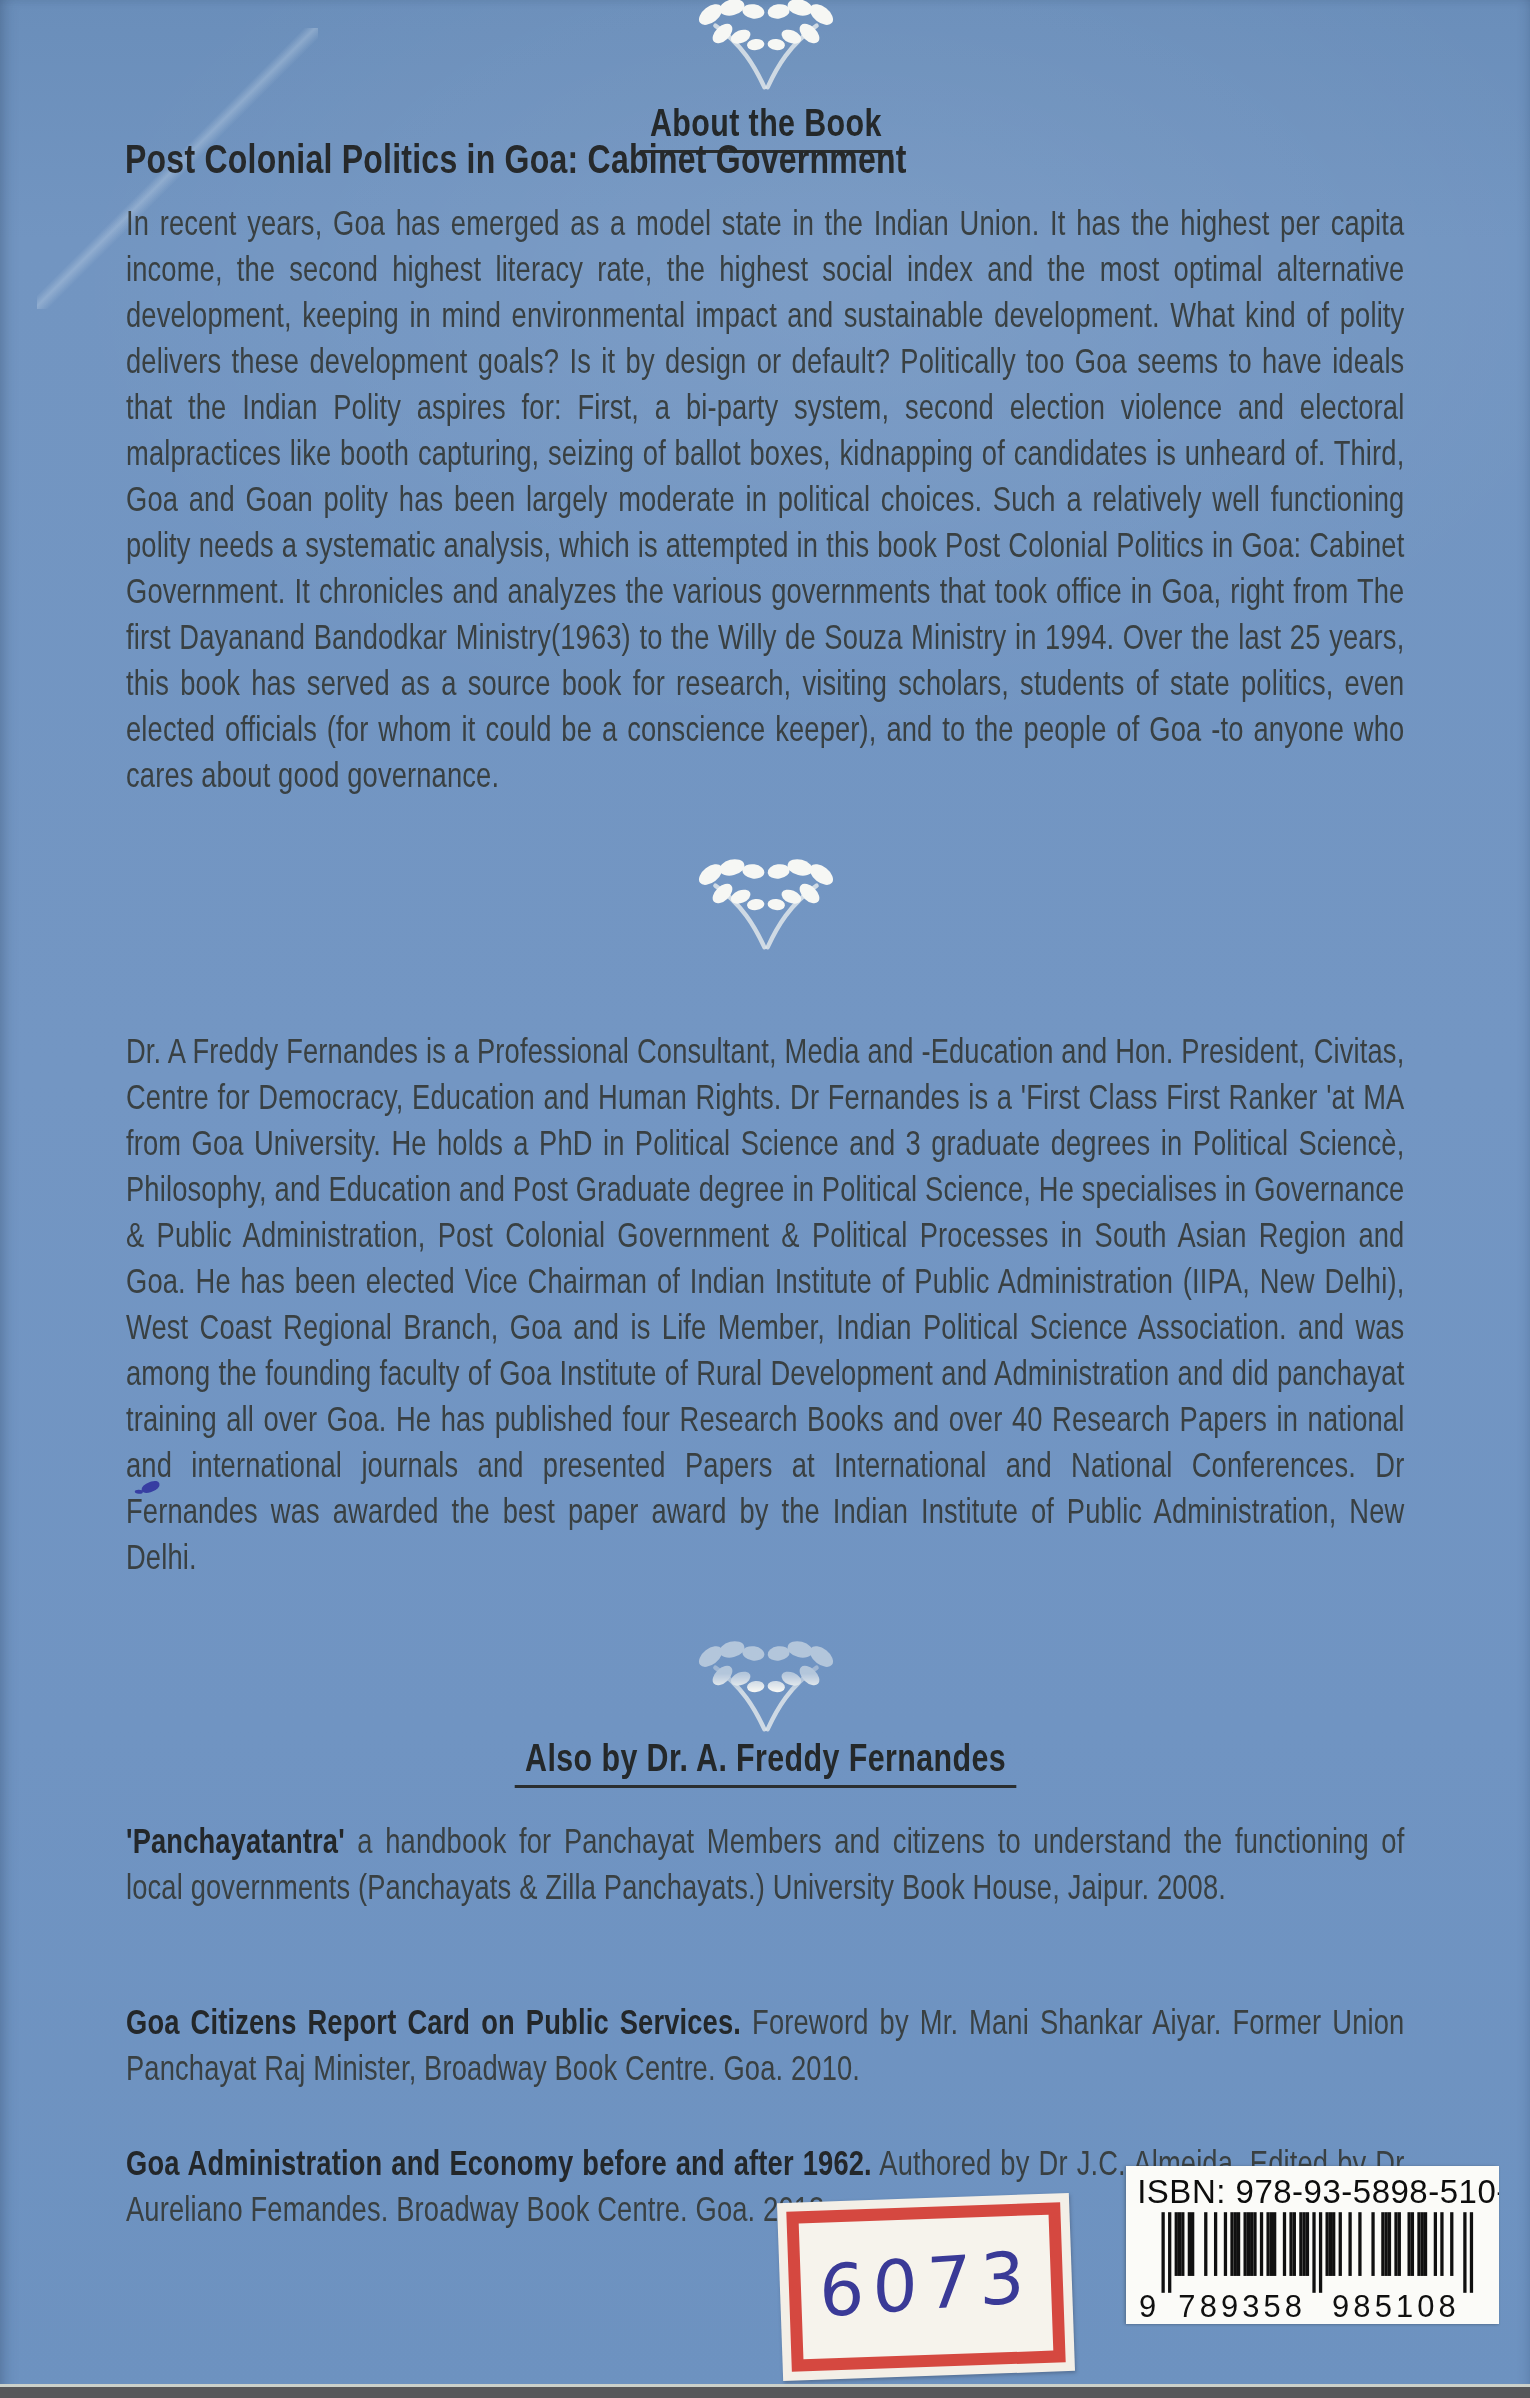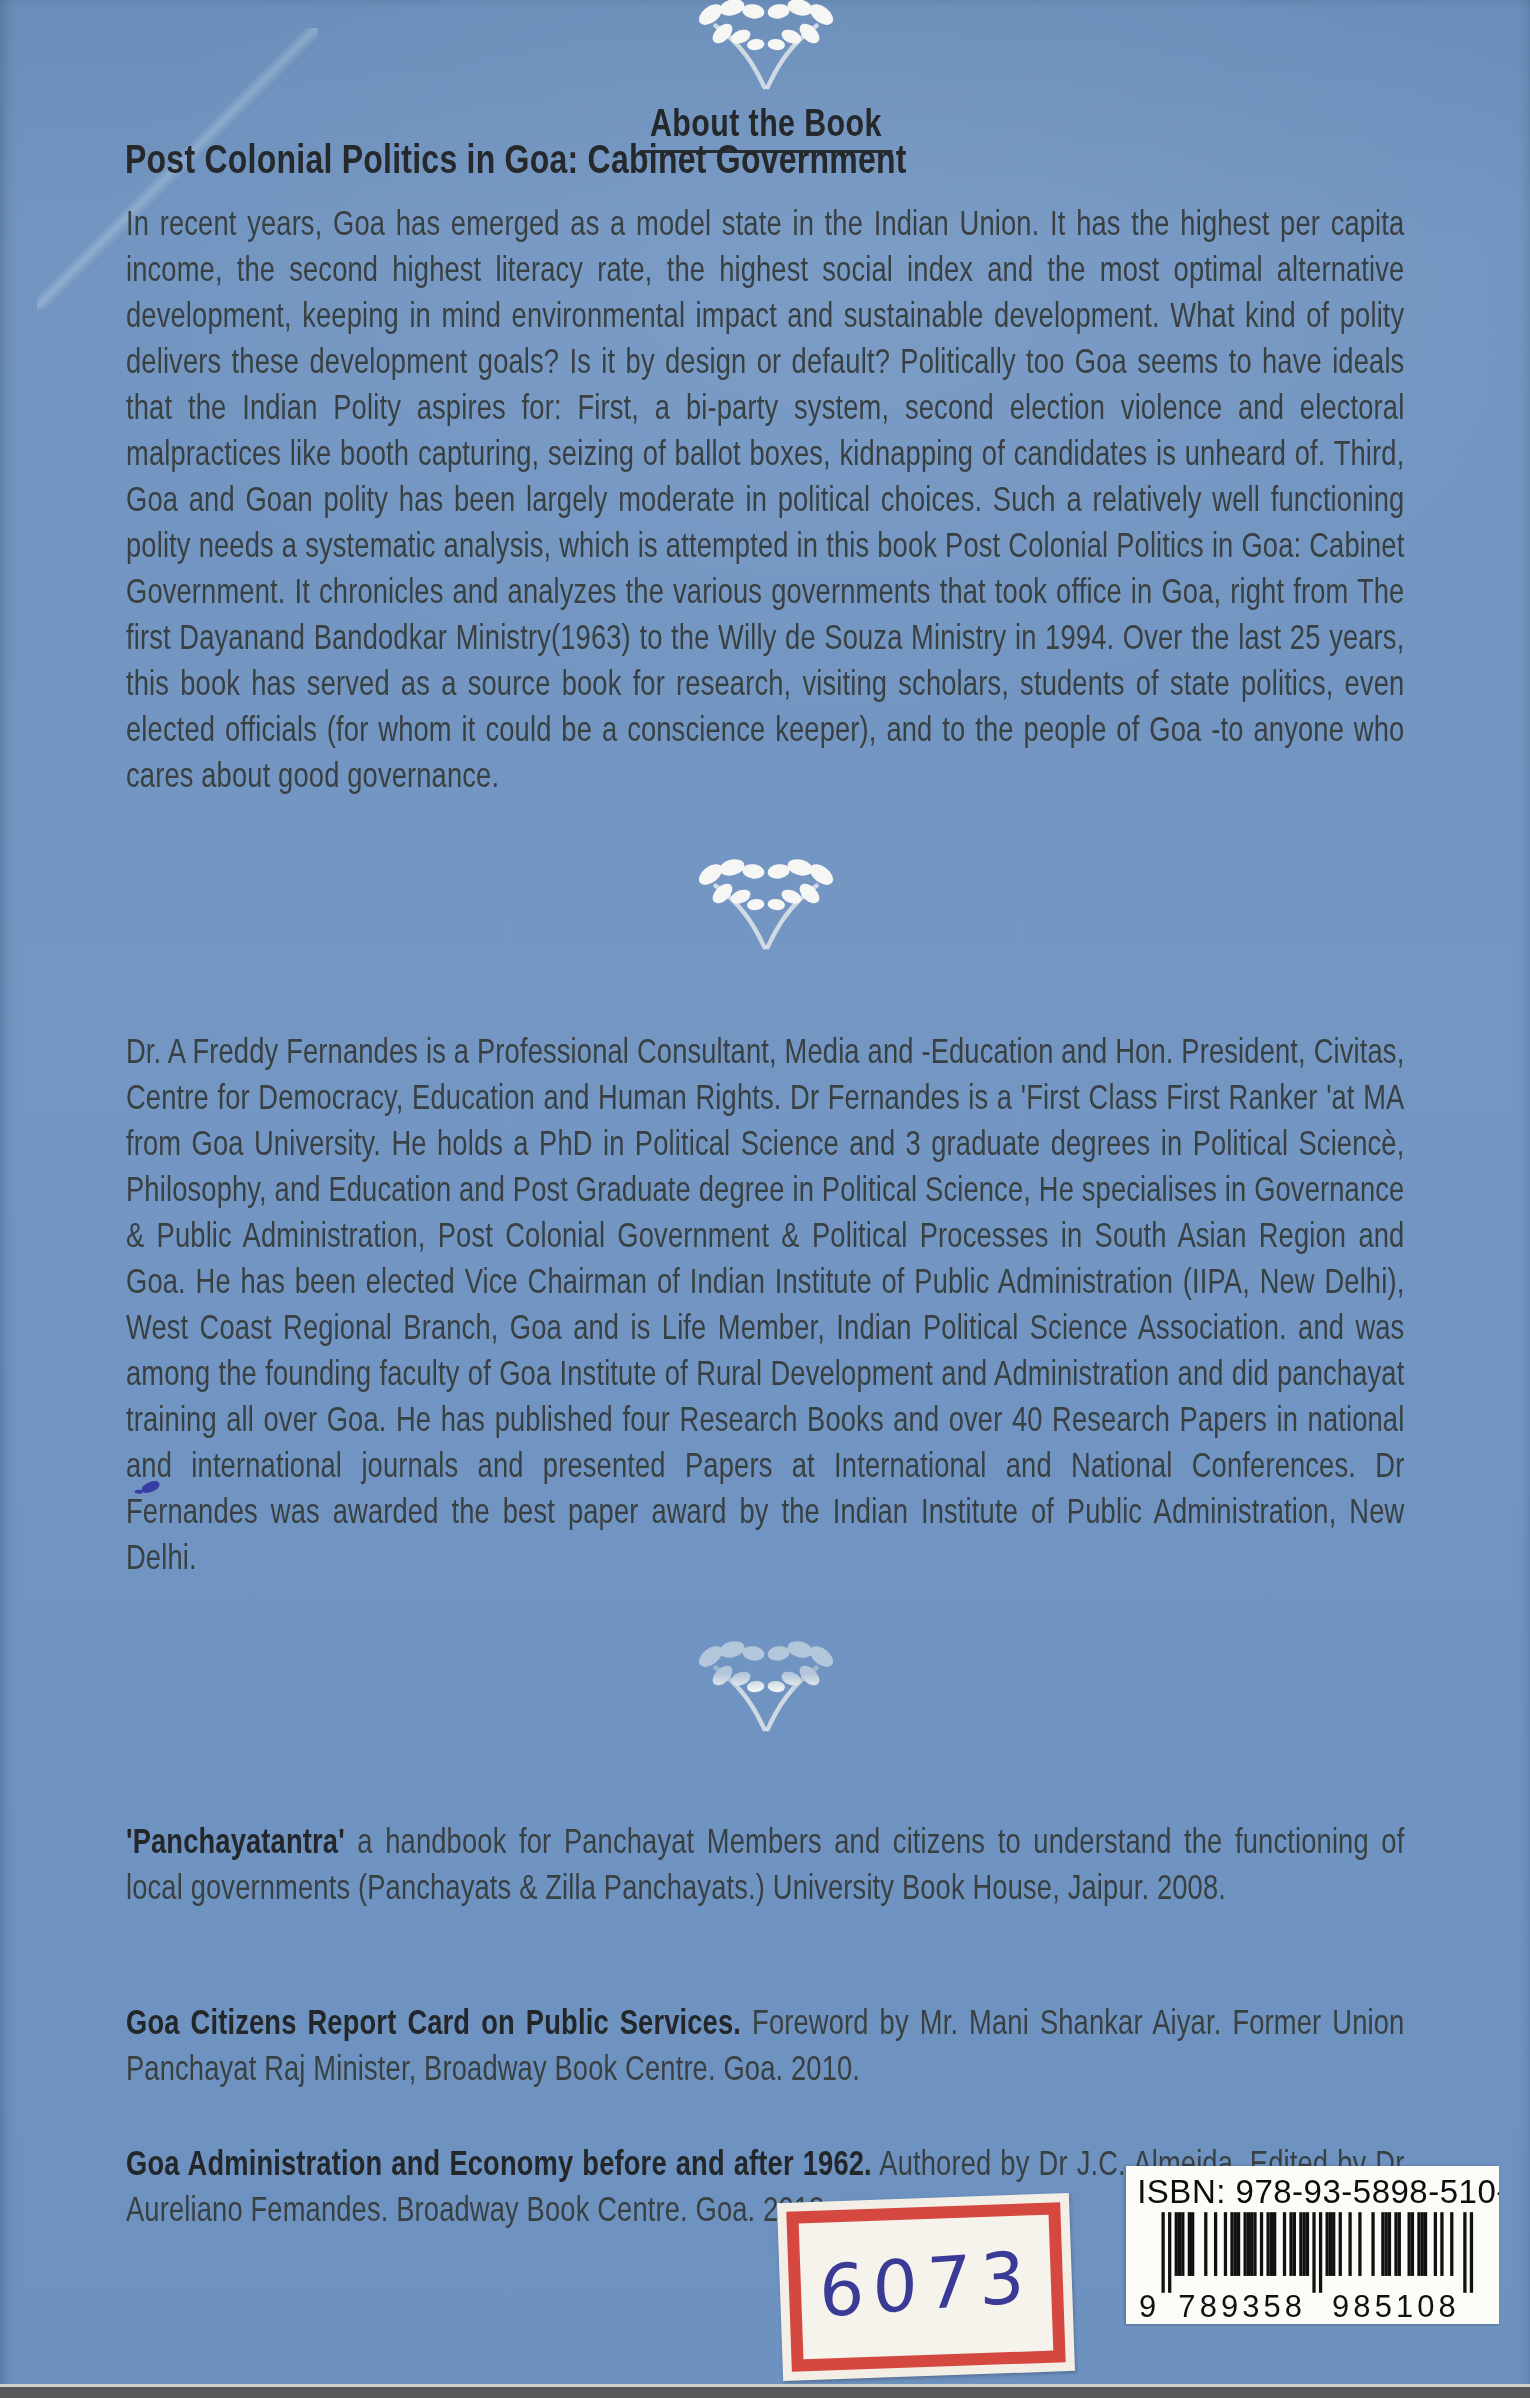--- a/index.html
+++ b/index.html
@@ -124,20 +124,23 @@
 
   <p class="body p2">Dr. A Freddy Fernandes is a Professional Consultant, Media and -Education and Hon. President, Civitas, Centre for Democracy, Education and Human Rights. Dr Fernandes is a 'First Class First Ranker 'at MA from Goa University. He holds a PhD in Political Science and 3 graduate degrees in Political Sciencè, Philosophy, and Education and Post Graduate degree in Political Science, He specialises in Governance &amp; Public Administration, Post Colonial Government &amp; Political Processes in South Asian Region and Goa. He has been elected Vice Chairman of Indian Institute of Public Administration (IIPA, New Delhi), West Coast Regional Branch, Goa and is Life Member, Indian Political Science Association. and was among the founding faculty of Goa Institute of Rural Development and Administration and did panchayat training all over Goa. He has published four Research Books and over 40 Research Papers in national and international journals and presented Papers at International and National Conferences. Dr Fernandes was awarded the best paper award by the Indian Institute of Public Administration, New Delhi.</p>
   <div class="ink"></div>
 
   <div class="motif m3">
     <svg viewBox="0 0 220 125">
         <use href="#laurel-pair"></use>
       </svg>
   </div>
 
+  <div class="heading-wrap h3pos">
+    <span class="heading">Also by Dr. A. Freddy Fernandes</span>
+  </div>
 
   <p class="body p3"><strong>'Panchayatantra'</strong><span> a handbook for Panchayat Members and citizens to understand the functioning of local governments (Panchayats &amp; Zilla Panchayats.) University Book House, Jaipur. 2008.</span></p>
 
   <p class="body p4"><strong>Goa Citizens Report Card on Public Services.</strong><span> Foreword by Mr. Mani Shankar Aiyar. Former Union Panchayat Raj Minister, Broadway Book Centre. Goa. 2010.</span></p>
 
   <p class="body p5"><strong>Goa Administration and Economy before and after 1962.</strong><span> Authored by Dr J.C. Almeida. Edited by Dr Aureliano Femandes. Broadway Book Centre. Goa. 2013.</span></p>
 
   <div class="isbn-box">
     <div class="isbn-label">ISBN: 978-93-5898-510-8</div>
     <svg width="343" height="111" viewBox="0 0 366 118">

